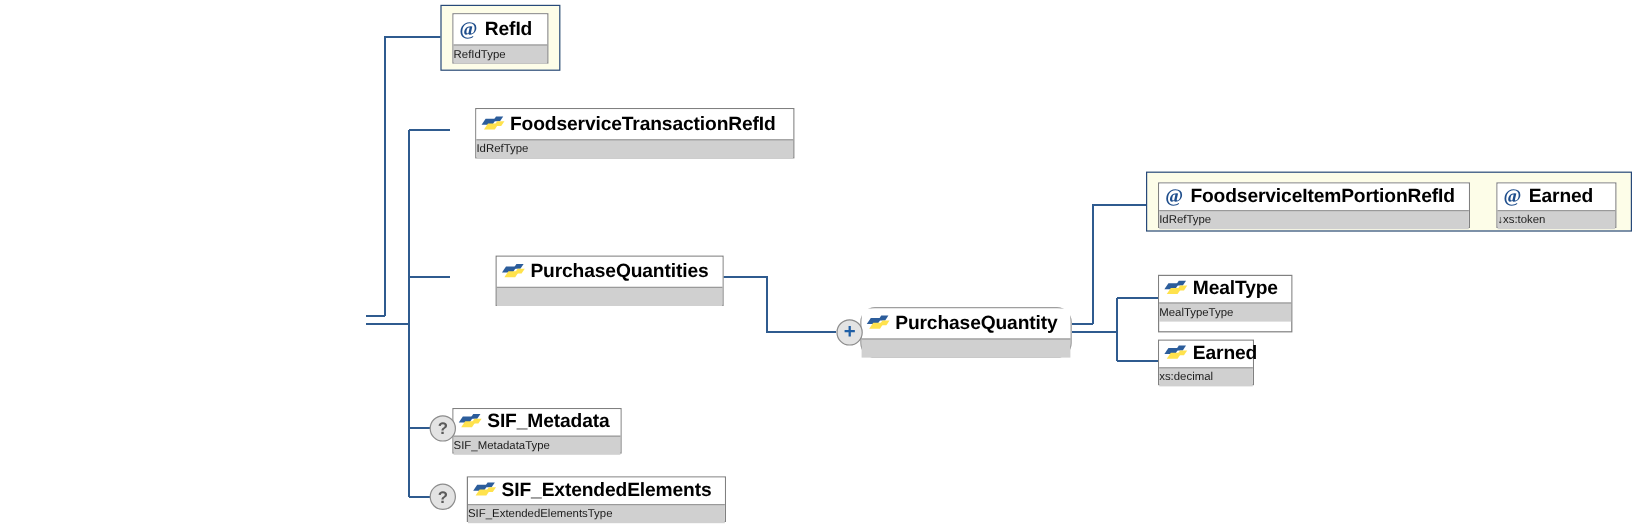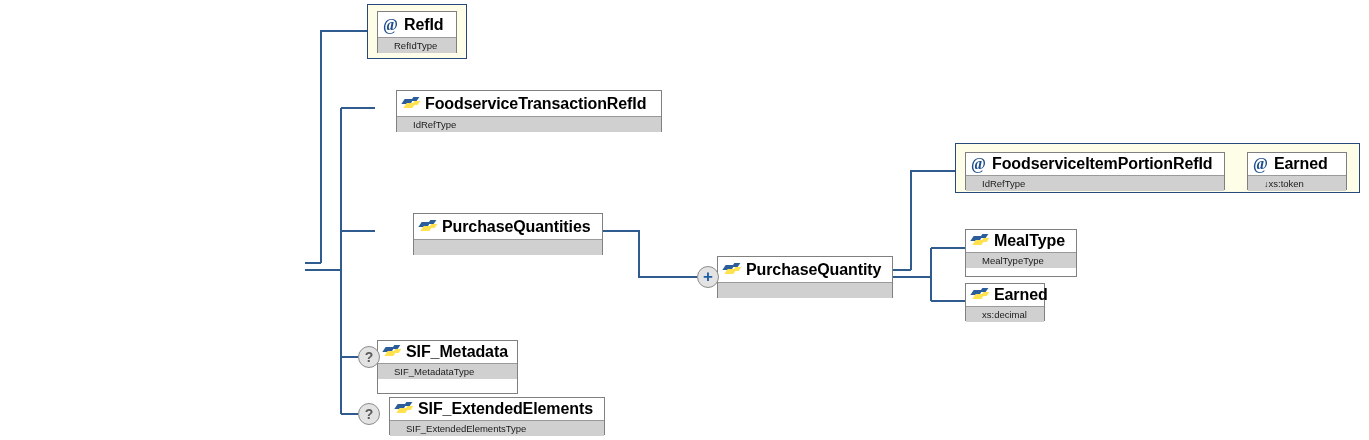--- a/index.html
+++ b/index.html
@@ -35,21 +35,21 @@
     letter-spacing:-0.1px;
     line-height:25px;
   }
   .node .type{
     height:15px;
     background:#d0d0d0;
     border-top:1px solid #9a9a9a;
     font-size:9.5px;
     color:#1a1a1a;
     line-height:15px;
-    padding-left:16px;
+    padding-left:0;
     white-space:nowrap;
     overflow:hidden;
   }
   .node .type.empty{color:transparent;}
 
   
   .ico{position:relative;width:18px;height:16px;margin-right:5px;flex:0 0 18px;}
   .ico .p{position:absolute;width:9px;height:5px;transform:skewX(-34deg);}
   .ico .b1{background:#2c5d9b;left:1px;top:3px;}
   .ico .y1{background:#ffe24d;left:3px;top:7px;}
@@ -157,21 +157,21 @@
         <span class="p b2"></span>
           <span class="p y2"></span>
       </span>
       <span class="label">PurchaseQuantities</span>
     </div>
     <div class="type empty"></div>
   </div>
 
   <div class="marker plus" style="left:697px;top:266px;">+</div>
 
-  <div class="node" style="left:717px;top:256px;width:176px;height:42px;">
+  <div class="node" style="left:717px;top:256px;width:176px;height:42px;border-radius:12px;">
     <div class="title">
       <span class="ico">
         <span class="p b1"></span>
           <span class="p y1"></span>
         <span class="p b2"></span>
           <span class="p y2"></span>
       </span>
       <span class="label">PurchaseQuantity</span>
     </div>
     <div class="type empty"></div>
@@ -216,21 +216,21 @@
         <span class="p b2"></span>
           <span class="p y2"></span>
       </span>
       <span class="label" style="line-height:22px;">Earned</span>
     </div>
     <div class="type">xs:decimal</div>
   </div>
 
   <div class="marker" style="left:358px;top:346px;">?</div>
 
-  <div class="node" style="left:377px;top:340px;width:141px;height:54px;">
+  <div class="node" style="left:377px;top:340px;width:141px;height:38px;">
     <div class="title" style="height:22px;">
       <span class="ico">
         <span class="p b1"></span>
           <span class="p y1"></span>
         <span class="p b2"></span>
           <span class="p y2"></span>
       </span>
       <span class="label" style="line-height:22px;">SIF_Metadata</span>
     </div>
     <div class="type">SIF_MetadataType</div>

